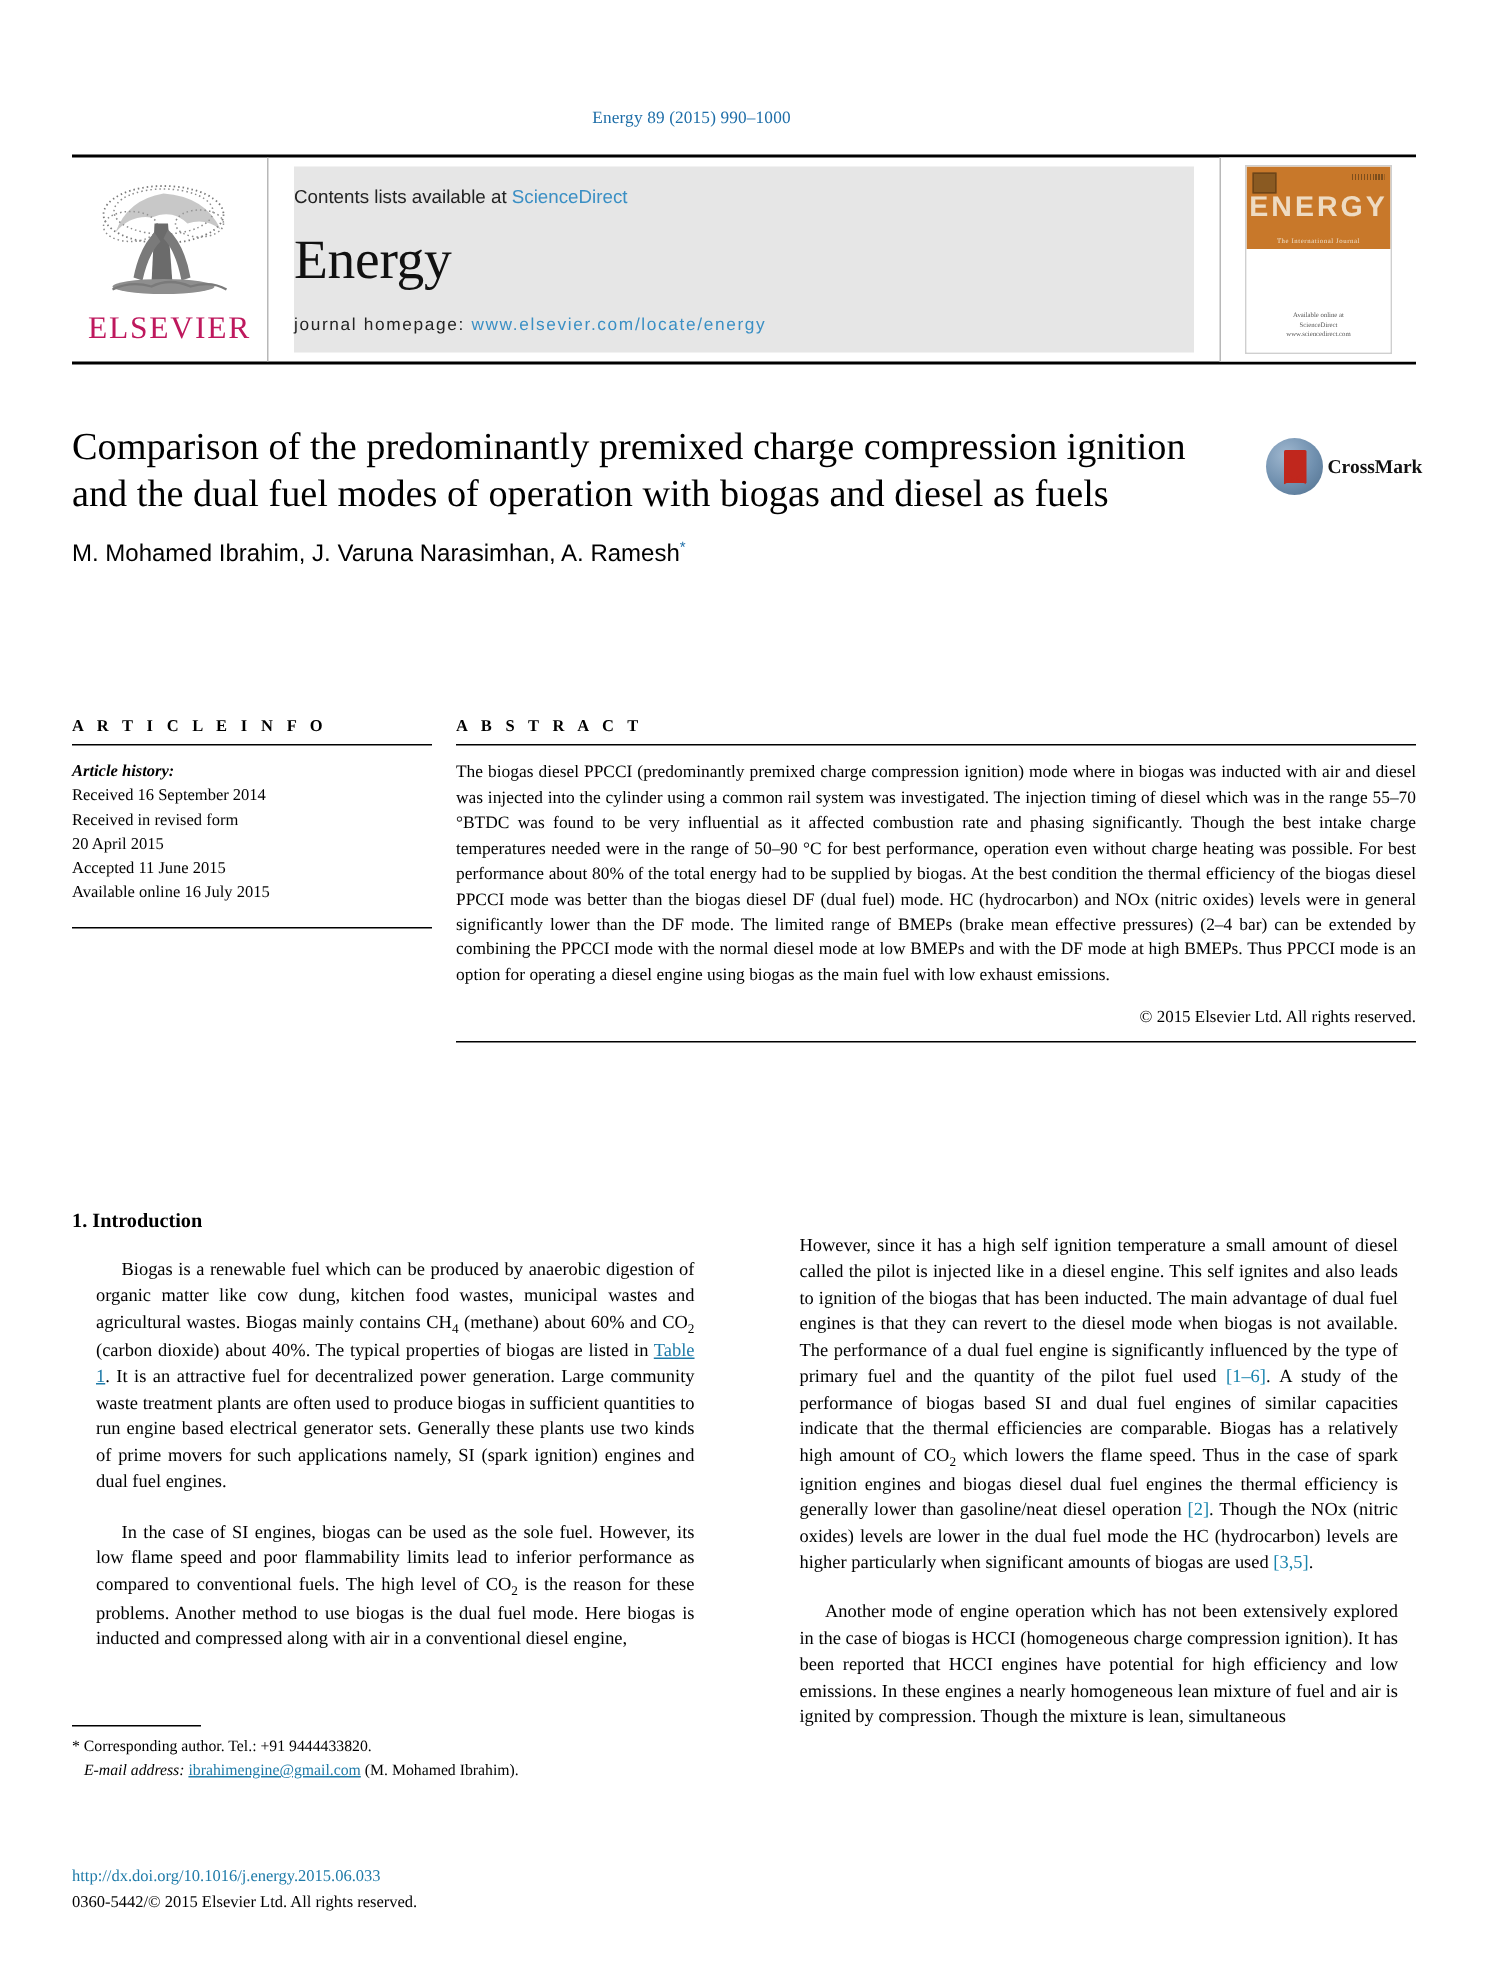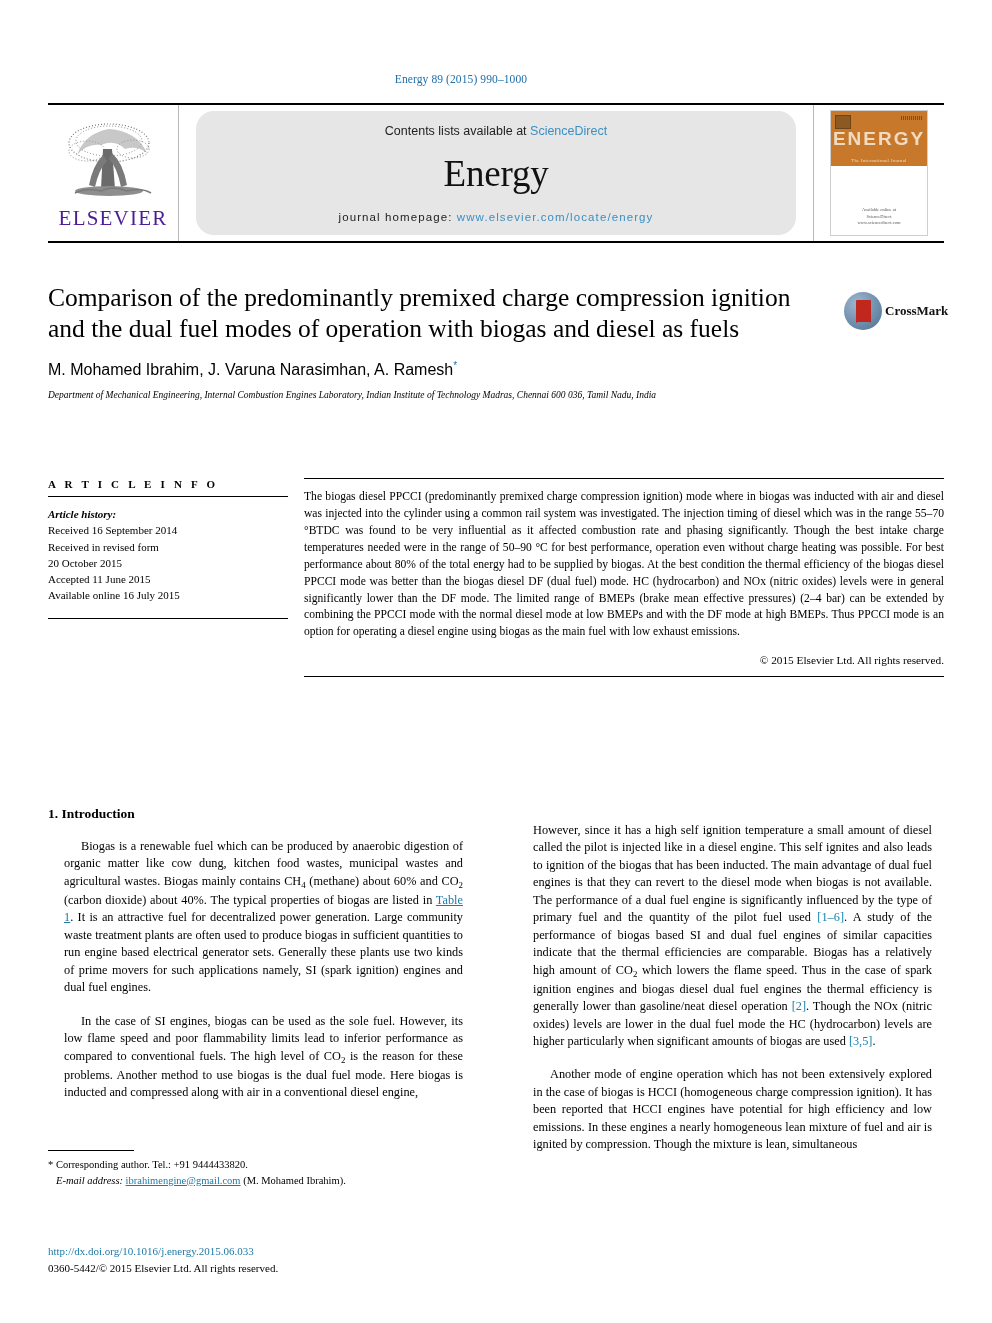--- a/index.html
+++ b/index.html
@@ -37,31 +37,30 @@
     box-sizing:border-box;
     display:flex; flex-direction:column;
     align-items:center; justify-content:center;
     padding:4px 2px 2px;
   }
   .elsevier-logo{ width:100%; display:flex; flex-direction:column; align-items:center;}
   .tree-box{ width:112px; height:88px; display:block;}
   .elsevier-word{
     font-family:"Liberation Serif", serif;
     font-size:21px; letter-spacing:1.2px;
-    color:#4c1d95; font-weight:400;
+    color:#be185d; font-weight:400;
     line-height:1; margin-top:1px;
   }
   .mast-center{
     flex:1 1 auto;
     background:#e6e6e6;
     display:flex; flex-direction:column;
-    align-items:center; justify-content:center;
+    justify-content:center;
     position:relative;
     margin:6px 17px;
-    border-radius:18px;
   }
   .contents-line{
     font-size:12.5px;
     font-family:"Liberation Sans", sans-serif;
     color:#222; margin-top:6px;
   }
   .contents-line .sd{ color:#3a8fc4; }
   .journal-name{
     font-family:"Liberation Serif", serif;
     font-size:37px; font-weight:400;
@@ -287,41 +286,41 @@
       <div class="cm-circle">
           <div class="cm-book"></div>
         </div>
       <div class="cm-text">CrossMark</div>
     </div>
 
     <div class="authors">
       <span>M. Mohamed Ibrahim, J. Varuna Narasimhan, A. Ramesh</span><sup>*</sup>
     </div>
 
-    <div class="affil">Department of Mechanical Engineering, Internal Combustion Engines Laboratory, Indian Institute of Technology Madras, Chennai 600 036, Tamil Nadu, India</div>
   </div>
 
   <div class="sect">
 
     <div class="col-info">
       <div class="sect-head">A R T I C L E   I N F O</div>
       <div class="rule-thick"></div>
       <div class="info-block">
         <div class="lbl">Article history:</div>
         <div>Received 16 September 2014</div>
         <div>Received in revised form</div>
-        <div>20 October 2015</div>
+        <div>20 April 2015</div>
         <div>Accepted 11 June 2015</div>
         <div>Available online 16 July 2015</div>
       </div>
       <div class="info-gap"></div>
       <div class="rule-thin"></div>
     </div>
 
     <div class="col-abs">
+      <div class="sect-head">A B S T R A C T</div>
       <div class="rule-thick"></div>
       <div class="abstract-body">The biogas diesel PPCCI (predominantly premixed charge compression ignition) mode where in biogas was inducted with air and diesel was injected into the cylinder using a common rail system was investigated. The injection timing of diesel which was in the range 55–70 °BTDC was found to be very influential as it affected combustion rate and phasing significantly. Though the best intake charge temperatures needed were in the range of 50–90 °C for best performance, operation even without charge heating was possible. For best performance about 80% of the total energy had to be supplied by biogas. At the best condition the thermal efficiency of the biogas diesel PPCCI mode was better than the biogas diesel DF (dual fuel) mode. HC (hydrocarbon) and NOx (nitric oxides) levels were in general significantly lower than the DF mode. The limited range of BMEPs (brake mean effective pressures) (2–4 bar) can be extended by combining the PPCCI mode with the normal diesel mode at low BMEPs and with the DF mode at high BMEPs. Thus PPCCI mode is an option for operating a diesel engine using biogas as the main fuel with low exhaust emissions.</div>
       <div class="copyright">© 2015 Elsevier Ltd. All rights reserved.</div>
       <div class="abs-bottom-rule"></div>
     </div>
   </div>
 
   <div class="body2">
 
     <div class="bcol">

